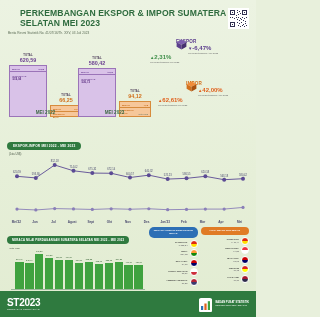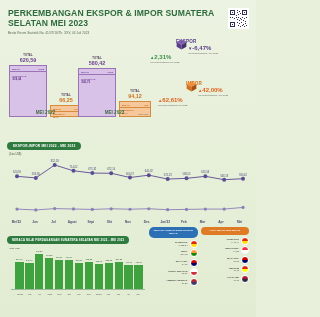--- a/index.html
+++ b/index.html
@@ -7,21 +7,21 @@
     width:256px; height:317px;
     font-family:"Liberation Sans", sans-serif;
     background:#e8f0dc;
     overflow:hidden;
     position:relative;
   }
   .page { position:relative; width:256px; height:317px; background:linear-gradient(180deg,#ecf3e2 0%,#e6efd8 55%,#e2ecd2 100%); }
 
   
   .header { padding:9px 8px 0 8px; position:relative; }
-  .title { font-size:8.6px; font-weight:bold; color:#2e6b3e; letter-spacing:.1px; line-height:9.6px; text-transform:uppercase; }
+  .title { font-size:8.6px; font-weight:bold; color:#2e6b3e; letter-spacing:.1px; line-height:9.6px; text-transform:uppercase;margin-left:12px; }
   .brs { font-size:3.1px; color:#5a6b55; margin-top:3px; letter-spacing:.05px; }
   .qr { position:absolute; right:7px; top:8px; width:21px; height:21px; background:#fff; padding:1px; }
   .qr svg { display:block; }
 
   
   .summary { position:relative; height:92px; margin-top:4px; }
   .barwrap { position:absolute; left:0; top:0; width:150px; height:92px; }
   .grp { position:absolute; bottom:14px; display:flex; align-items:flex-end; gap:3px; }
   .grp.g1 { left:9px; }
   .grp.g2 { left:78px; }
@@ -509,14 +509,34 @@
                   <div class="cval">11,31</div>
                 </div>
                 <div class="flag" style="background: linear-gradient(rgb(165, 25, 49) 50%, rgb(45, 42, 74) 50%);"></div>
               </div>
             </div>
         </div>
       </div>
     </div>
   </div>
 
+  <div class="footer">
+    <div class="st2023">
+      <div class="big">ST2023</div>
+      <div class="sub">MENCATAT PERTANIAN</div>
+    </div>
+    <div class="bps">
+      <div class="bpslogo">
+        <svg width="13" height="13" viewBox="0 0 13 13">
+          <rect width="13" height="13" fill="#fff" rx="1"></rect>
+          <rect x="2" y="7" width="2.2" height="4" fill="#2d6fb5"></rect>
+          <rect x="5.4" y="4.5" width="2.2" height="6.5" fill="#e0601c"></rect>
+          <rect x="8.8" y="2.2" width="2.2" height="8.8" fill="#3fa23f"></rect>
+        </svg>
+      </div>
+      <div class="bpstext">
+        <div class="l1">BADAN PUSAT STATISTIK</div>
+        <div class="l2">PROVINSI SUMATERA SELATAN</div>
+      </div>
+    </div>
+  </div>
 
 </div>
 
 </body></html>

